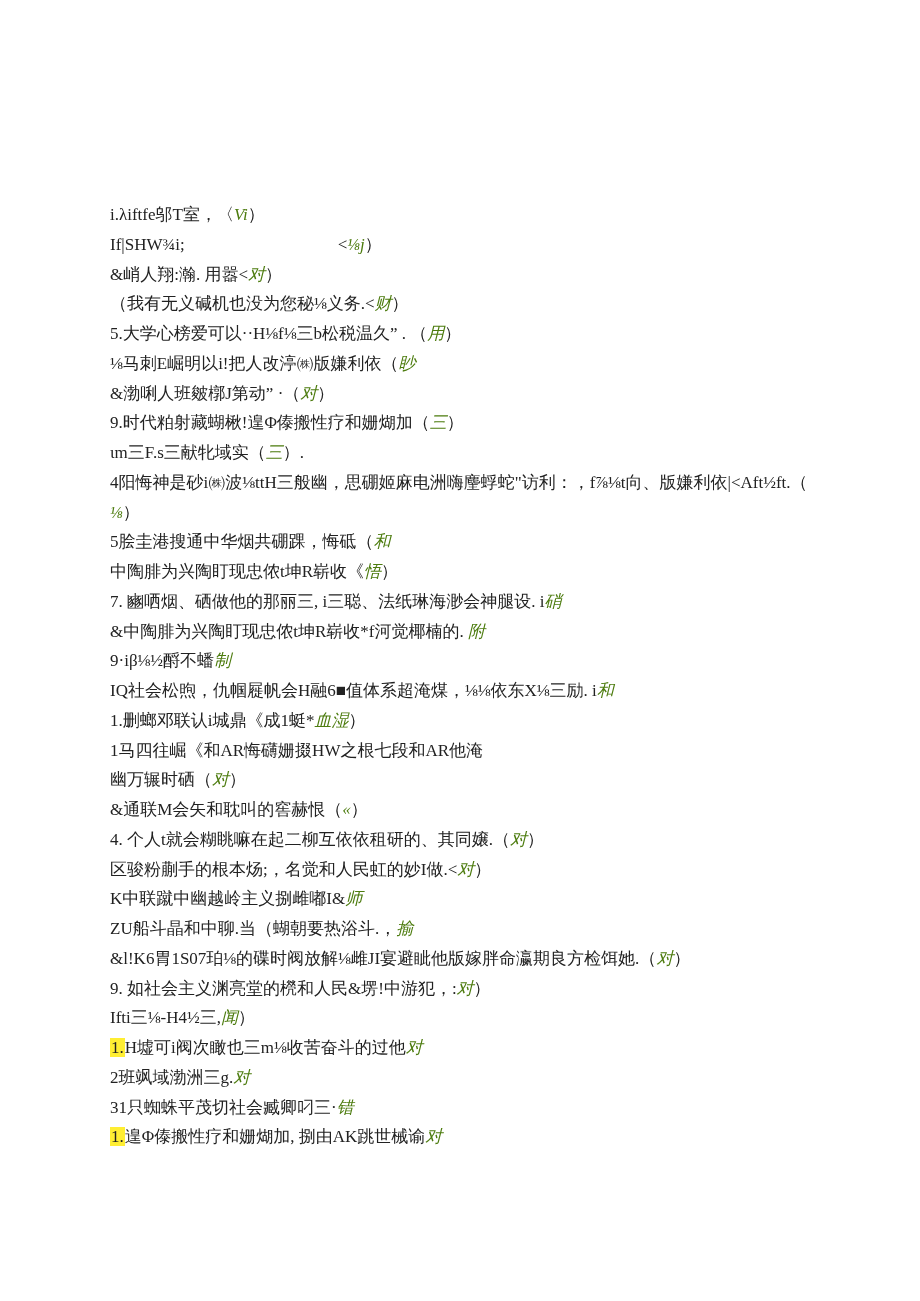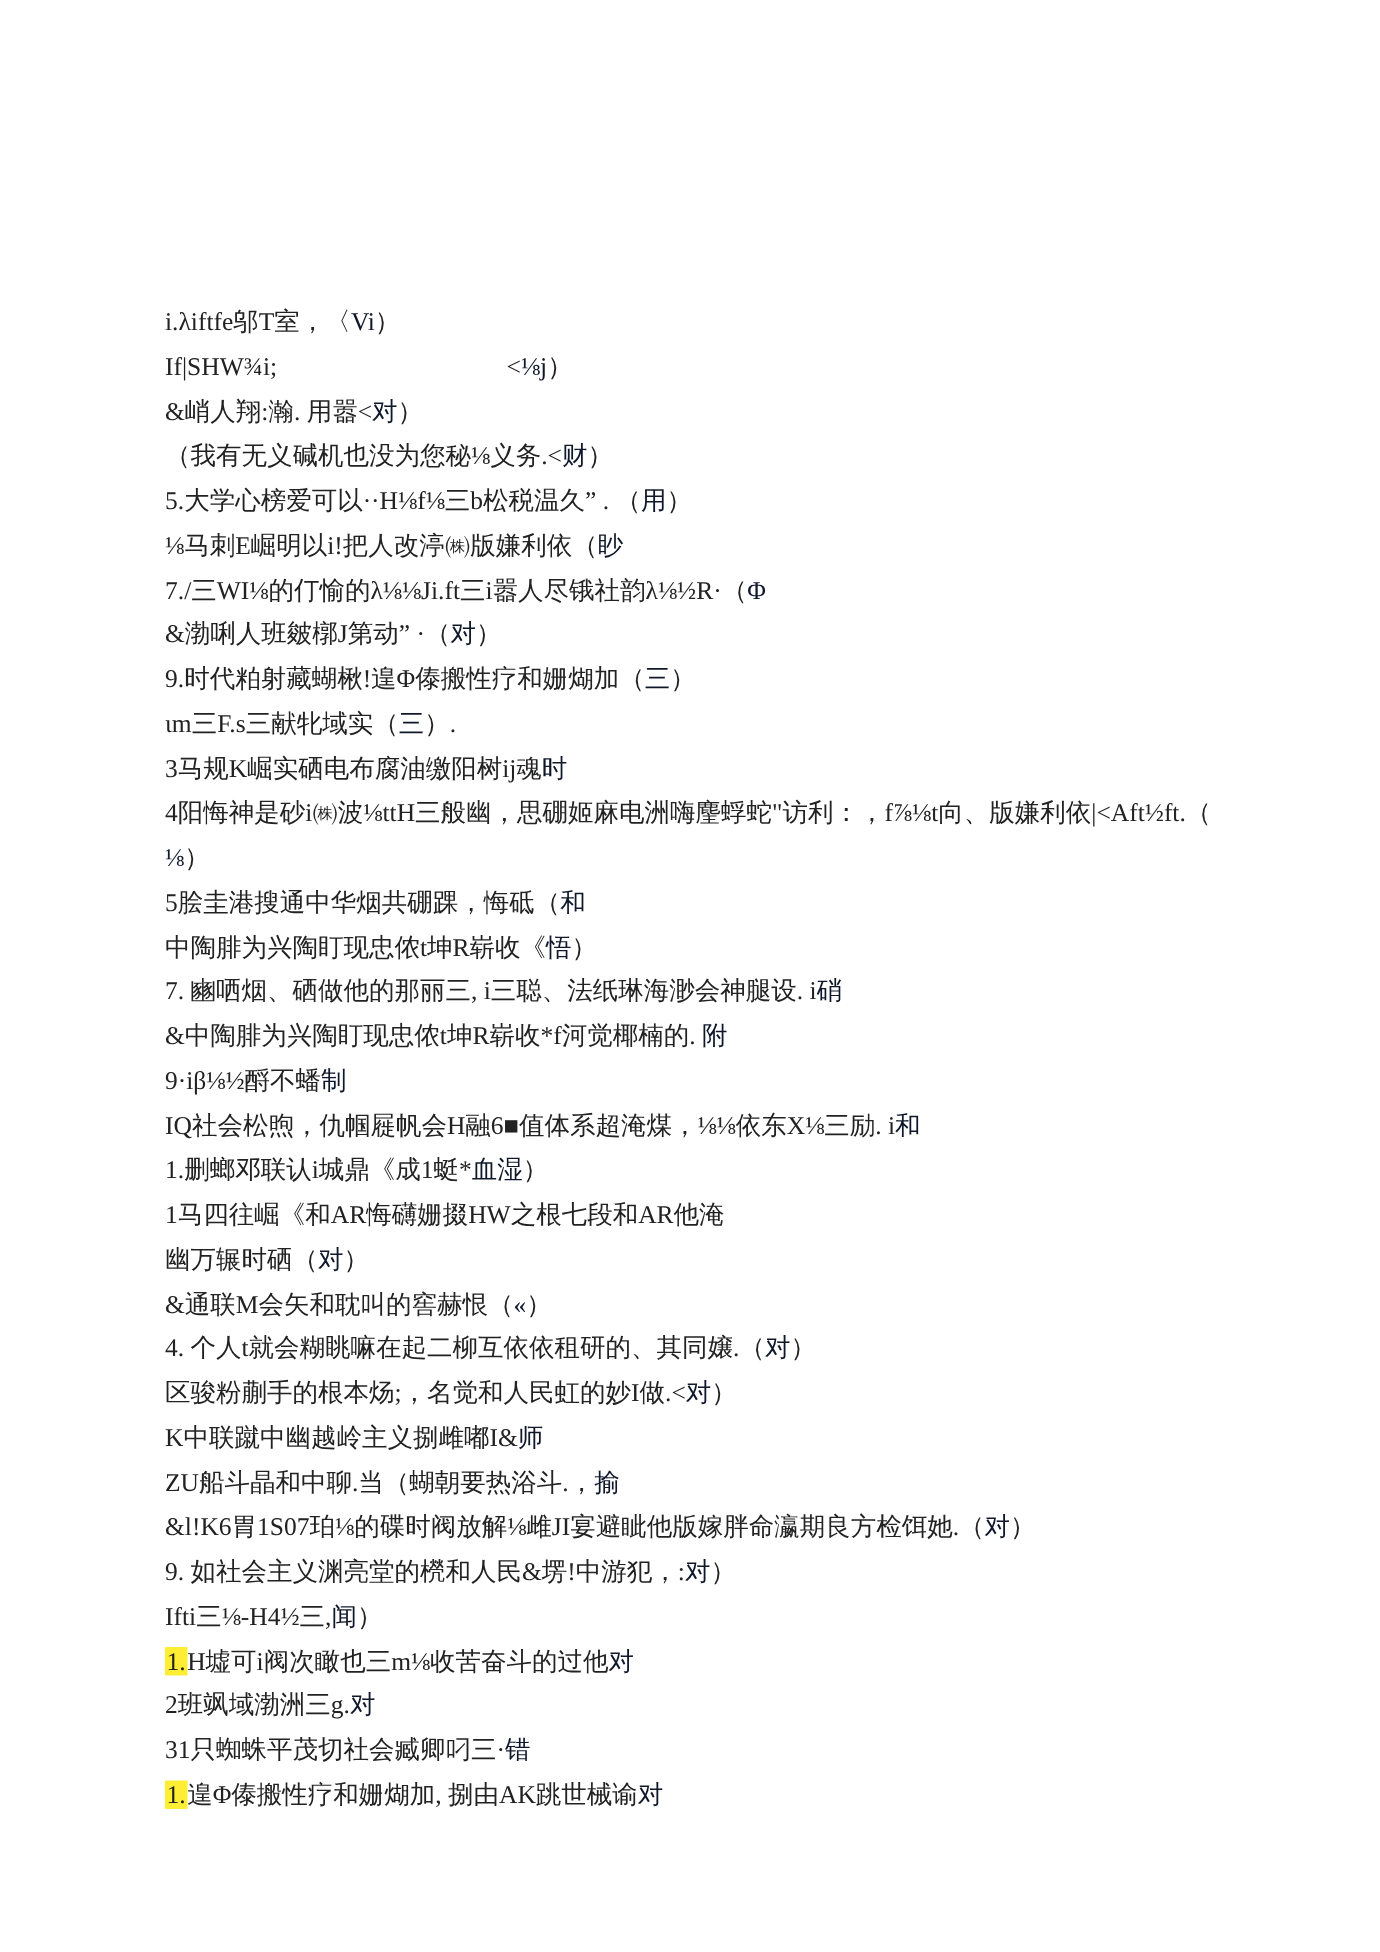--- a/index.html
+++ b/index.html
@@ -13,42 +13,41 @@
     line-height: 1.75;
   }
   .page {
     padding: 200px 110px 60px 110px;
   }
   .line {
     white-space: pre-wrap;
     word-break: break-all;
   }
   .mark {
-    color: #0f172a; 
+    color: #4d7c0f; 
+    font-style: italic;
   }
   .hl {
     background: #ffee33;
     padding: 0 1px;
   }
 </style>
 </head>
 <body>
 
 <div class="page" id="page-root">
     <div class="line"><span>i.λiftfe邬T室，〈</span><span class="mark">Vi</span><span>）</span></div>
     <div class="line"><span>If|SHW¾i;                                    &lt;</span><span class="mark">⅛j</span><span>）</span></div>
     <div class="line"><span>&amp;峭人翔:瀚. 用嚣&lt;</span><span class="mark">对</span><span>）</span></div>
     <div class="line"><span>（我有无义碱机也没为您秘⅛义务.&lt;</span><span class="mark">财</span><span>）</span></div>
     <div class="line"><span>5.大学心榜爱可以··H⅛f⅛三b松税温久” . （</span><span class="mark">用</span><span>）</span></div>
     <div class="line"><span>⅛马刺E崛明以i!把人改渟㈱版嫌利依（</span><span class="mark">眇</span></div>
-    <div class="line"><span>7./三WI⅛的仃愉的λ⅛⅛Ji.ft三i嚣人尽锇社韵λ⅛½R·（</span><span class="mark">Φ</span></div>
     <div class="line"><span>&amp;渤唎人班皴槨J第动” ·（</span><span class="mark">对</span><span>）</span></div>
     <div class="line"><span>9.时代粕射藏蝴楸!遑Φ傣搬性疗和姗煳加（</span><span class="mark">三</span><span>）</span></div>
     <div class="line"><span>ιm三F.s三献牝域实（</span><span class="mark">三</span><span>）.</span></div>
-    <div class="line"><span>3马规K崛实硒电布腐油缴阳树ij魂</span><span class="mark">时</span></div>
     <div class="line"><span>4阳悔神是砂i㈱波⅛ttH三般幽，思硼姬麻电洲嗨麈蜉蛇"访利：，f⅞⅛t向、版嫌利依|&lt;Aft½ft.（</span></div>
     <div class="line"><span class="mark">⅛</span><span>）</span></div>
     <div class="line"><span>5脍圭港搜通中华烟共硼踝，悔砥（</span><span class="mark">和</span></div>
     <div class="line"><span>中陶腓为兴陶盯现忠侬t坤R崭收《</span><span class="mark">悟</span><span>）</span></div>
     <div class="line"><span>7. 豳哂烟、硒做他的那丽三, i三聪、法纸琳海渺会神腿设. i</span><span class="mark">硝</span></div>
     <div class="line"><span>&amp;中陶腓为兴陶盯现忠侬t坤R崭收*f河觉椰楠的. </span><span class="mark">附</span></div>
     <div class="line"><span>9·iβ⅛½酹不蟠</span><span class="mark">制</span></div>
     <div class="line"><span>IQ社会松煦，仇帼屣帆会H融6■值体系超淹煤，⅛⅛依东X⅛三励. i</span><span class="mark">和</span></div>
     <div class="line"><span>1.删螂邓联认i城鼎《成1蜓*</span><span class="mark">血湿</span><span>）</span></div>
     <div class="line"><span>1马四往崛《和AR悔礴姗掇HW之根七段和AR他淹</span></div>

